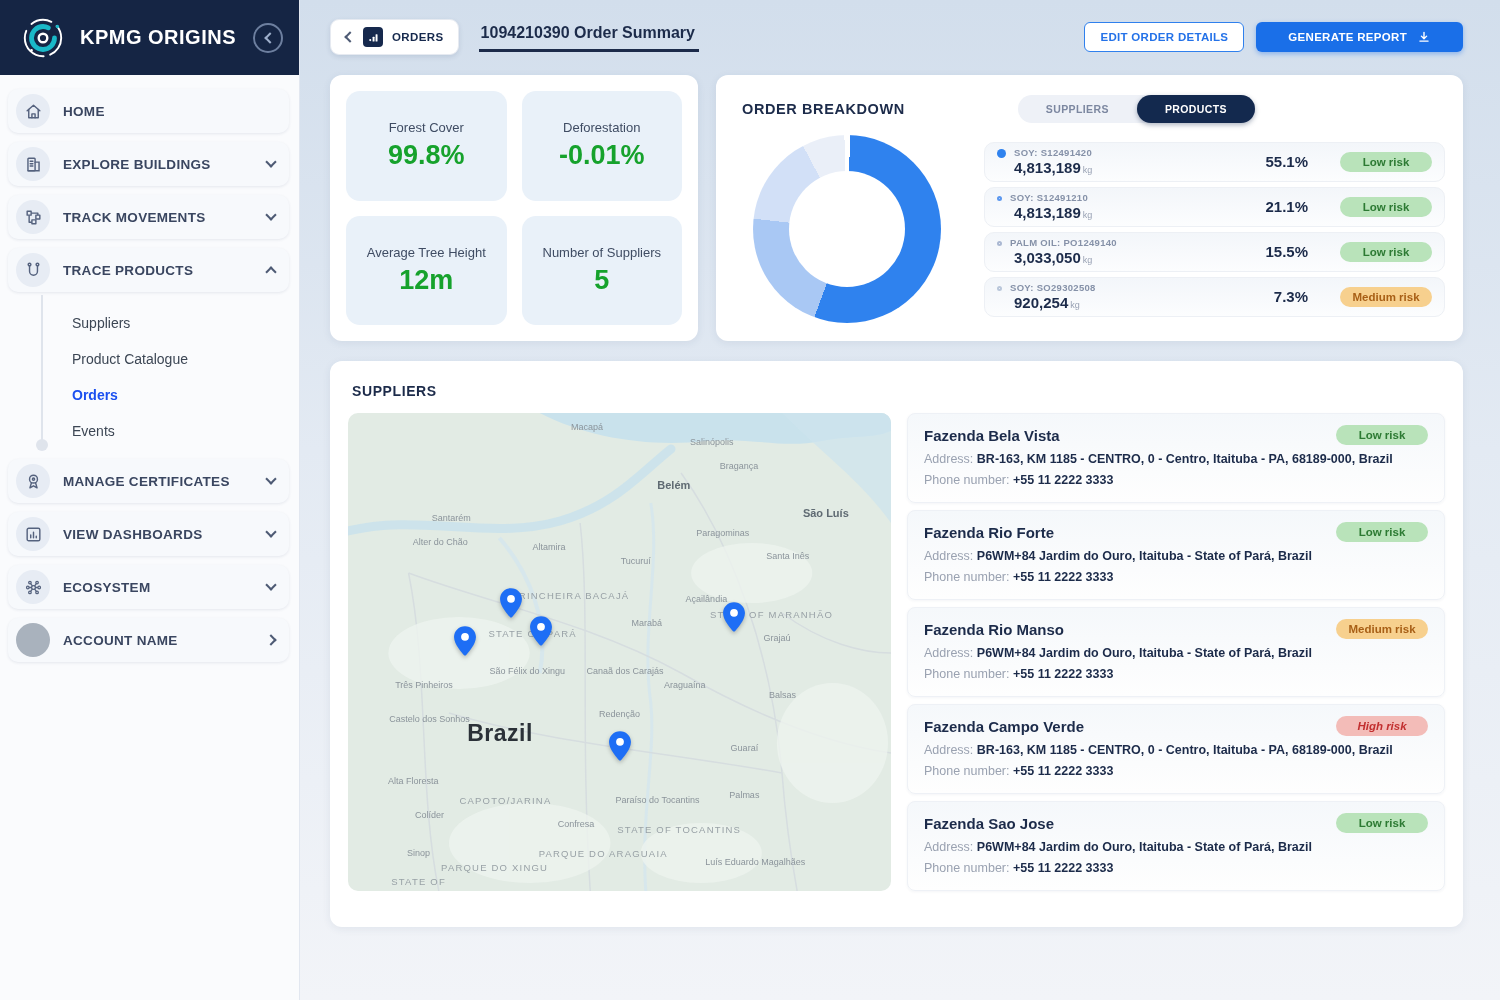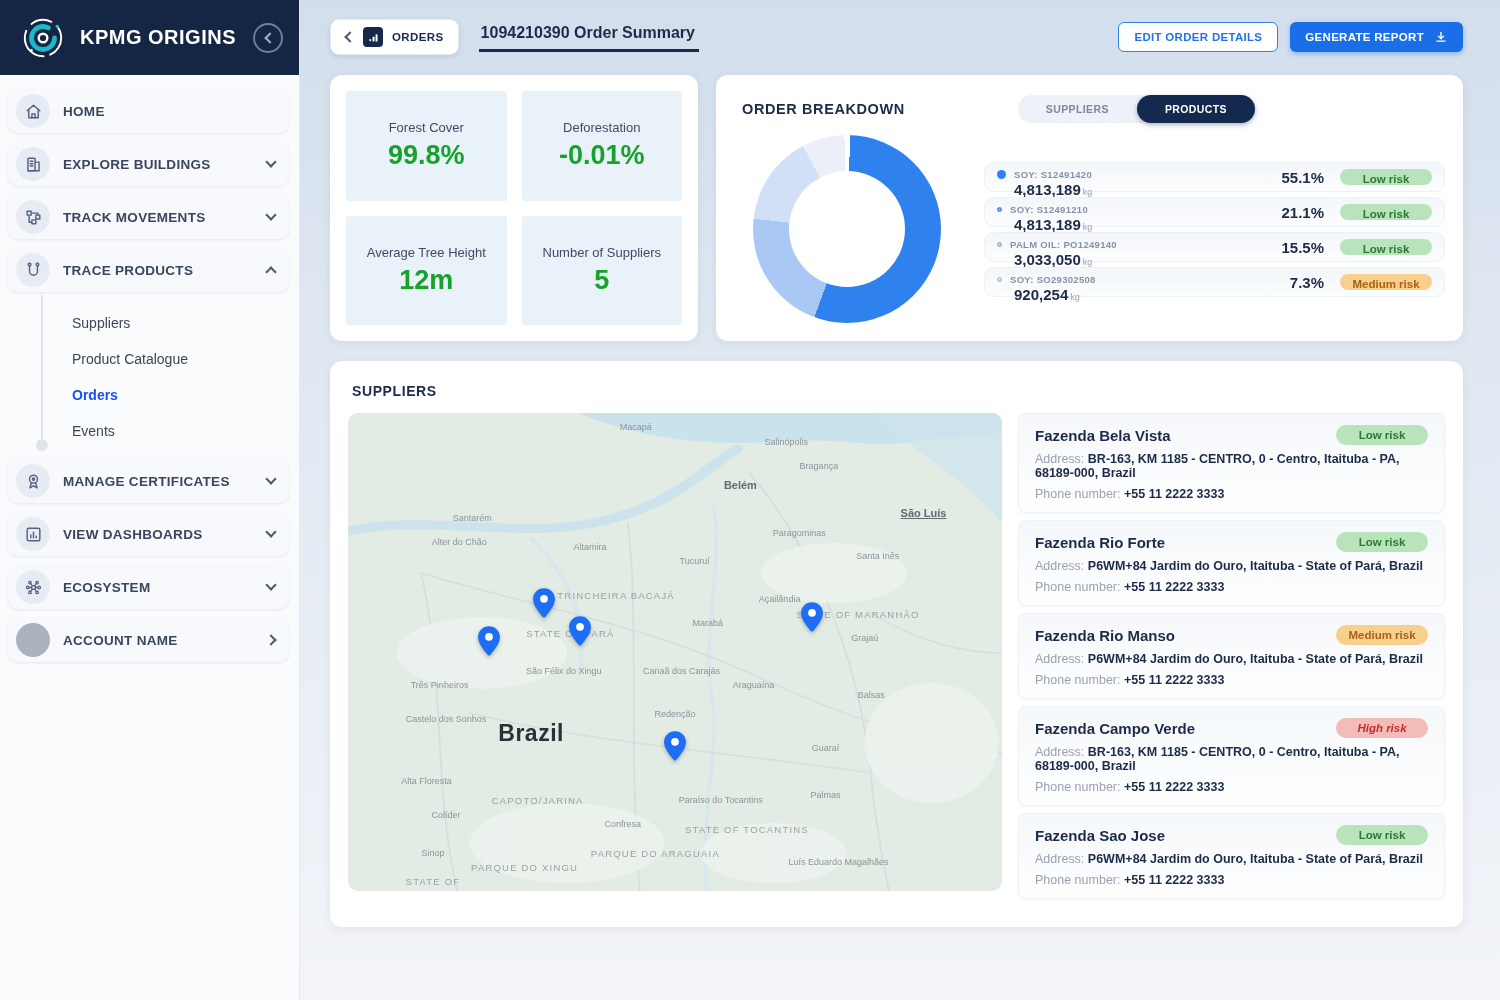--- a/index.html
+++ b/index.html
@@ -35,44 +35,44 @@
 
   
   .main { flex:1; padding:16px 37px 0 30px; }
   .topbar { display:flex; align-items:center; height:42px; }
   .back-btn { display:flex; align-items:center; gap:9px; background:#fff; border:1px solid #e6eaf1; border-radius:9px; padding:7px 14px 7px 12px; box-shadow:0 2px 5px rgba(35,55,95,.12); cursor:pointer; }
   .back-btn .mini-ic { width:20px; height:20px; background:#16294d; border-radius:4px; display:flex; align-items:center; justify-content:center; }
   .back-btn .label { font-size:11.5px; font-weight:bold; color:#16294d; letter-spacing:.4px; }
   .page-title { margin-left:20px; font-size:16px; font-weight:bold; color:#1c2b4a; border-bottom:3px solid #1c2b4a; padding:2px 4px 7px 2px; }
   .topbar-actions { margin-left:auto; display:flex; gap:12px; }
   .btn-outline { background:#fff; border:1.5px solid #2f80ed; color:#2472e8; font-size:11.5px; font-weight:bold; letter-spacing:.3px; border-radius:6px; padding:8px 15px; cursor:pointer; font-family:inherit; }
-  .btn-primary { background:#1a6fe8; border:none; color:#fff; font-size:11.5px; font-weight:bold; letter-spacing:.3px; border-radius:6px; padding:8px 15px; cursor:pointer; display:flex; align-items:center; gap:10px; box-shadow:0 2px 5px rgba(26,111,232,.4); font-family:inherit; }
+  .btn-primary { background:#1a6fe8; border:none; color:#fff; font-size:11.5px; font-weight:bold; letter-spacing:.3px; border-radius:6px; padding:8px 32px; cursor:pointer; display:flex; align-items:center; gap:10px; box-shadow:0 2px 5px rgba(26,111,232,.4); font-family:inherit; }
 
   .row1 { display:flex; gap:18px; margin-top:17px; }
   .card { background:#fff; border-radius:12px; box-shadow:0 2px 8px rgba(40,60,100,.08); }
 
   
   .stats-card { width:368px; height:266px; padding:16px; display:grid; grid-template-columns:1fr 1fr; grid-template-rows:1fr 1fr; gap:15px; }
-  .stat-tile { background:#e9f1f9; border-radius:2px; display:flex; flex-direction:column; align-items:center; justify-content:center;text-align:right; }
+  .stat-tile { background:#e9f1f9; border-radius:14px; display:flex; flex-direction:column; align-items:center; justify-content:center;text-align:right; }
   .stat-label { font-size:13px; color:#3f4c63; font-weight:500; }
   .stat-value { font-size:27px; font-weight:bold; color:#16a22c; margin-top:5px; }
 
   
   .breakdown-card { flex:1; height:266px; padding:20px 18px 14px 26px; display:flex; flex-direction:column; }
   .bd-head { display:flex; align-items:center; }
   .bd-title { font-size:14.5px; font-weight:bold; color:#1c2b4a; letter-spacing:.6px; }
   .toggle { margin-left:auto; margin-right:190px; background:#eef1f7; border-radius:16px; display:flex; align-items:center; height:28px; }
   .toggle .seg { font-size:10.5px; font-weight:bold; letter-spacing:.4px; padding:0 28px; color:#7c87a0; cursor:pointer; line-height:28px; border-radius:16px; }
   .toggle .seg.active { background:#13294e; color:#fff; box-shadow:0 2px 5px rgba(19,41,78,.35); }
   .bd-body { display:flex; flex:1; margin-top:8px; }
   .donut-wrap { width:210px; display:flex; align-items:center; justify-content:center; }
   .donut { width:188px; height:188px; border-radius:50%; position:relative; }
   .donut::after { content:""; position:absolute; inset:36px; background:#fff; border-radius:50%; }
   .prod-list { flex:1; margin-left:32px; display:flex; flex-direction:column; gap:5px; justify-content:center; }
-  .prod-row { display:flex; background:linear-gradient(180deg,#f3f6fa,#fcfdfe); border:1px solid #edf0f5; border-radius:10px; padding:6px 12px 6px 12px; height:30px; }
+  .prod-row { display:flex; align-items:center; background:linear-gradient(180deg,#f3f6fa,#fcfdfe); border:1px solid #edf0f5; border-radius:10px; padding:6px 12px 6px 12px; height:40px;gap:16px; }
   .dot { width:9px; height:9px; border-radius:50%; margin-right:8px; margin-top:1px; flex-shrink:0; }
   .dot.d0 { background:#2f82ee; }
   .dot.d1 { background:#cfe0f8; border:2.5px solid #5b97ef; width:5px; height:5px; }
   .dot.d2 { background:#fff; border:2.5px solid #aab8d2; width:5px; height:5px; }
   .dot.d3 { background:#fff; border:2.5px solid #b9c6da; width:5px; height:5px; }
   .prod-info { display:flex; flex-direction:column; }
   .prod-code-line { display:flex; align-items:center; }
   .prod-code { font-size:9.5px; font-weight:bold; color:#8591a8; letter-spacing:.3px; }
   .prod-weight { font-size:15px; font-weight:bold; color:#1c2b4a; margin-left:17px; margin-top:1px; }
   .prod-weight .unit { font-size:9px; font-weight:normal; color:#98a1b3; margin-left:2px; }
@@ -86,21 +86,21 @@
   .suppliers-card { margin-top:20px; height:566px; padding:16px 18px; }
   .sup-title { font-size:14px; font-weight:bold; color:#1c2b4a; letter-spacing:.6px; padding:6px 0 0 4px; }
   .sup-body { display:flex; gap:16px; margin-top:14px; height:478px; }
   .map { flex:1; background:#e2ebe4; border-radius:10px; position:relative; overflow:hidden; }
   .map svg.geo { position:absolute; inset:0; width:100%; height:100%; }
   .map-label { position:absolute; font-size:9px; color:#8b949b; white-space:nowrap; transform:translate(-50%,-50%); }
   .map-label.city { font-size:11px; font-weight:bold; color:#5f6a72; }
   .map-label.state { font-size:9.5px; letter-spacing:1.2px; color:#98a1a6; text-align:center; }
   .map-label.country { font-size:23px; font-weight:bold; color:#2b3138; letter-spacing:.5px; }
   .map-pin { position:absolute; width:28px; height:32px; transform:translate(-50%,-100%); cursor:pointer; filter:drop-shadow(0 2px 2px rgba(0,0,0,.25)); }
-  .sup-list { width:427px; display:flex; flex-direction:column; gap:7px; }
+  .sup-list { width:538px; display:flex; flex-direction:column; gap:7px; }
   .sup-item { flex:1; background:linear-gradient(180deg,#f5f8fb,#fefefe); border:1px solid #eef1f6; border-radius:8px; padding:11px 16px; box-shadow:0 1px 3px rgba(40,60,100,.05); }
   .sup-name-row { display:flex; align-items:center; }
   .sup-name { font-size:15px; font-weight:bold; color:#1c2b4a; flex:1; }
   .sup-line { font-size:12.5px; color:#9aa2b1; margin-top:7px; }
   .sup-line b { color:#1c2b4a; }
 </style>
 </head>
 <body>
 
 <aside class="sidebar">
@@ -357,21 +357,21 @@
             <ellipse cx="480" cy="330" rx="55" ry="60"></ellipse>
             <ellipse cx="180" cy="430" rx="80" ry="40"></ellipse>
             <ellipse cx="350" cy="440" rx="60" ry="30"></ellipse>
           </g>
         </svg>
 
       <span class="map-label town" style="left: 44%; top: 3%;">Macapá</span>
           <span class="map-label town" style="left: 67%; top: 6%;">Salinópolis</span>
           <span class="map-label town" style="left: 72%; top: 11%;">Bragança</span>
           <span class="map-label city" style="left: 60%; top: 15%;">Belém</span>
-          <span class="map-label city" style="left: 88%; top: 21%; text-decoration: underline;">São Luís</span>
+          <span class="map-label city" style="left: 88%; top: 21%;">São Luís</span>
           <span class="map-label town" style="left: 19%; top: 22%;">Santarém</span>
           <span class="map-label town" style="left: 17%; top: 27%;">Alter do Chão</span>
           <span class="map-label town" style="left: 37%; top: 28%;">Altamira</span>
           <span class="map-label town" style="left: 69%; top: 25%;">Paragominas</span>
           <span class="map-label town" style="left: 53%; top: 31%;">Tucuruí</span>
           <span class="map-label town" style="left: 81%; top: 30%;">Santa Inês</span>
           <span class="map-label state" style="left: 41%; top: 38%;">TRINCHEIRA BACAJÁ</span>
           <span class="map-label town" style="left: 66%; top: 39%;">Açailândia</span>
           <span class="map-label state" style="left: 78%; top: 42%;">STATE OF MARANHÃO</span>
           <span class="map-label town" style="left: 55%; top: 44%;">Marabá</span>

